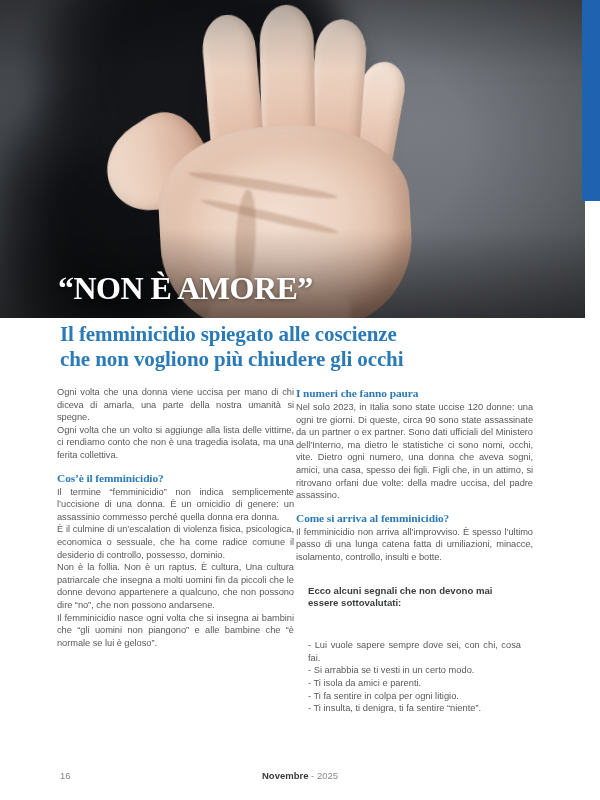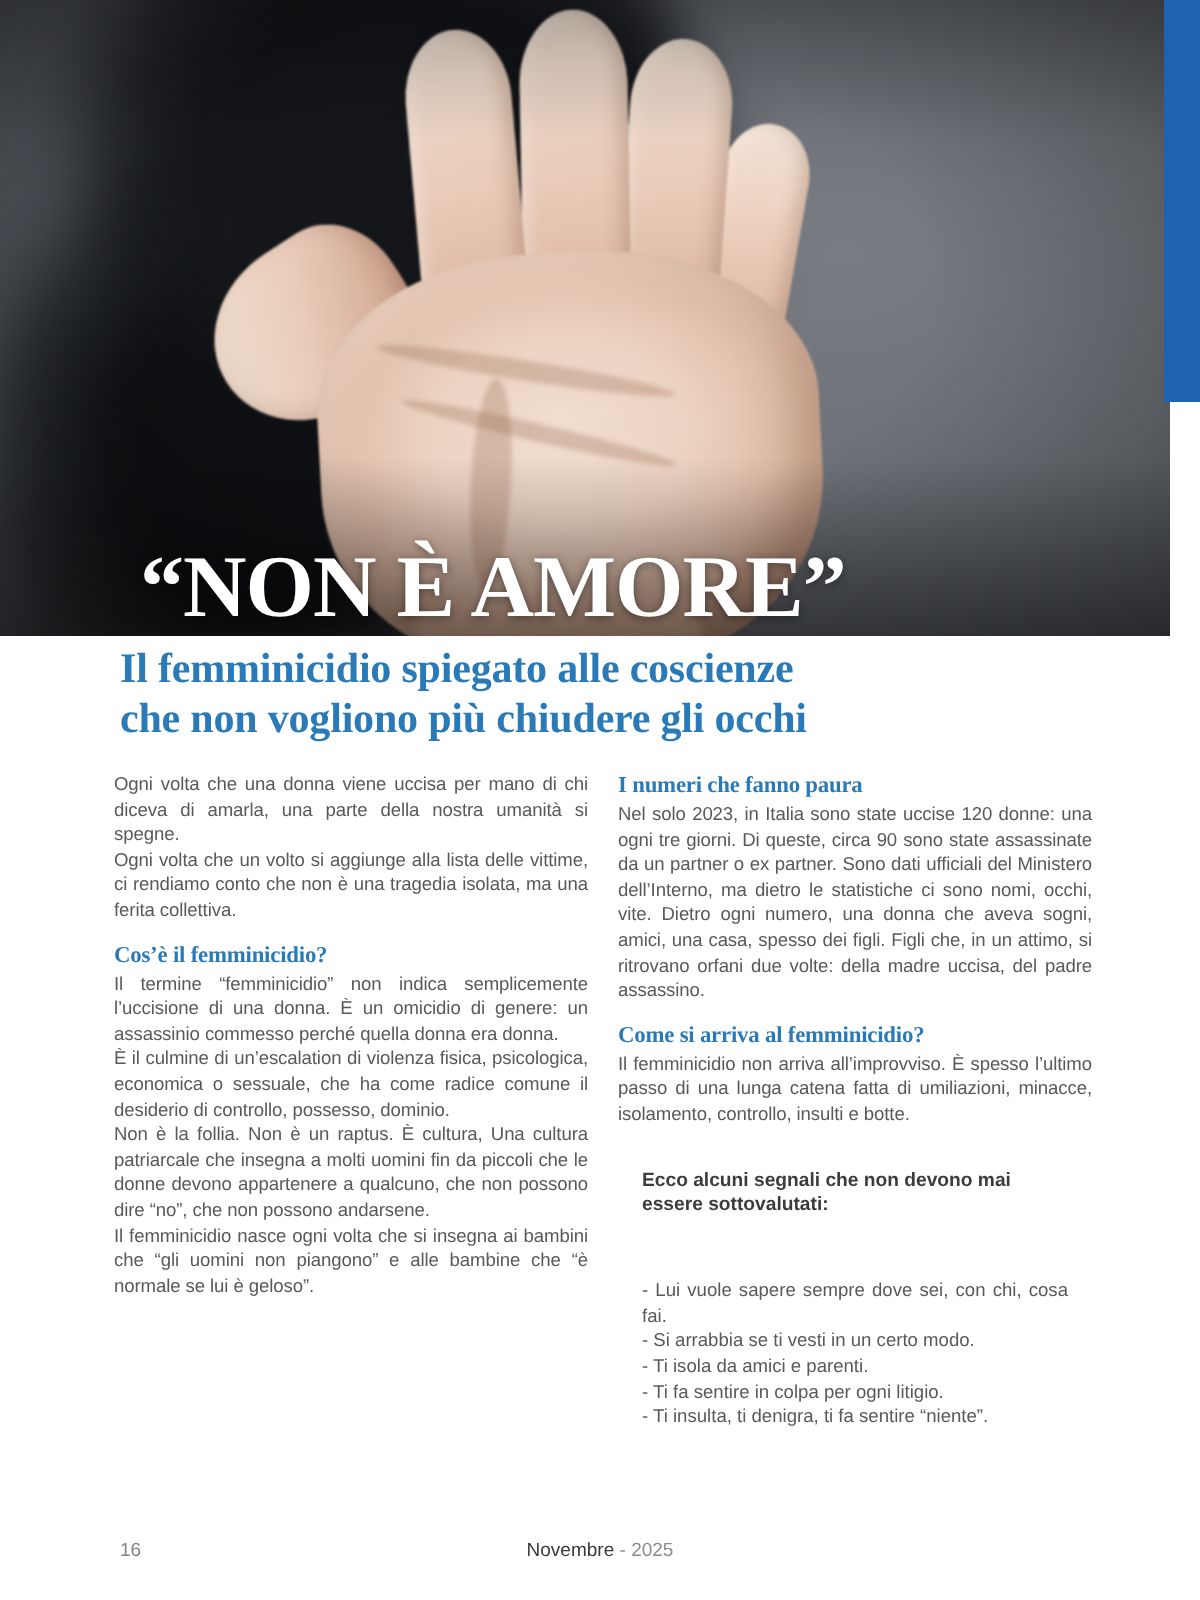--- a/index.html
+++ b/index.html
@@ -155,26 +155,25 @@
 
   
   .headline {
     position: absolute;
     left: 58px;
     top: 272px;
     z-index: 5;
     color: #ffffff;
     font-family: "Liberation Serif", serif;
     font-weight: bold;
-    font-size: 44px;
+    font-size: 32px;
     letter-spacing: -0.5px;
     line-height: 1;
     white-space: nowrap;
     text-shadow: 0 1px 4px rgba(0,0,0,.45);
-    margin-left: 12px;
   }
 
   
   .subtitle {
     position: absolute;
     left: 60px;
     top: 322px;
     width: 500px;
     z-index: 5;
     color: #2b7ab8;
@@ -185,21 +184,21 @@
     letter-spacing: -0.1px;
   }
 
   
   .columns {
     position: absolute;
     left: 57px;
     top: 386px;
     width: 489px;
     display: flex;
-    gap: 15px;
+    gap: 2px;
   }
   .col {
     width: 237px;
   }
   p.body {
     margin: 0;
     color: #58595b;
     font-size: 9.3px;
     line-height: 12.6px;
     text-align: justify;
@@ -259,21 +258,21 @@
     position: absolute;
     left: 0;
     top: 0;
     width: 600px;
     text-align: center;
     font-size: 9.5px;
     color: #8a8c8e;
   }
   .issue b {
     color: #37393b;
-    font-weight: normal;
+    font-weight: bold;
   }
 </style>
 </head>
 <body>
 
 <div class="hero">
   <div class="hero-wall"></div>
   <div class="hero-hair"></div>
   <div class="hero-hair2"></div>
   <div class="hero-hand-far"></div>

